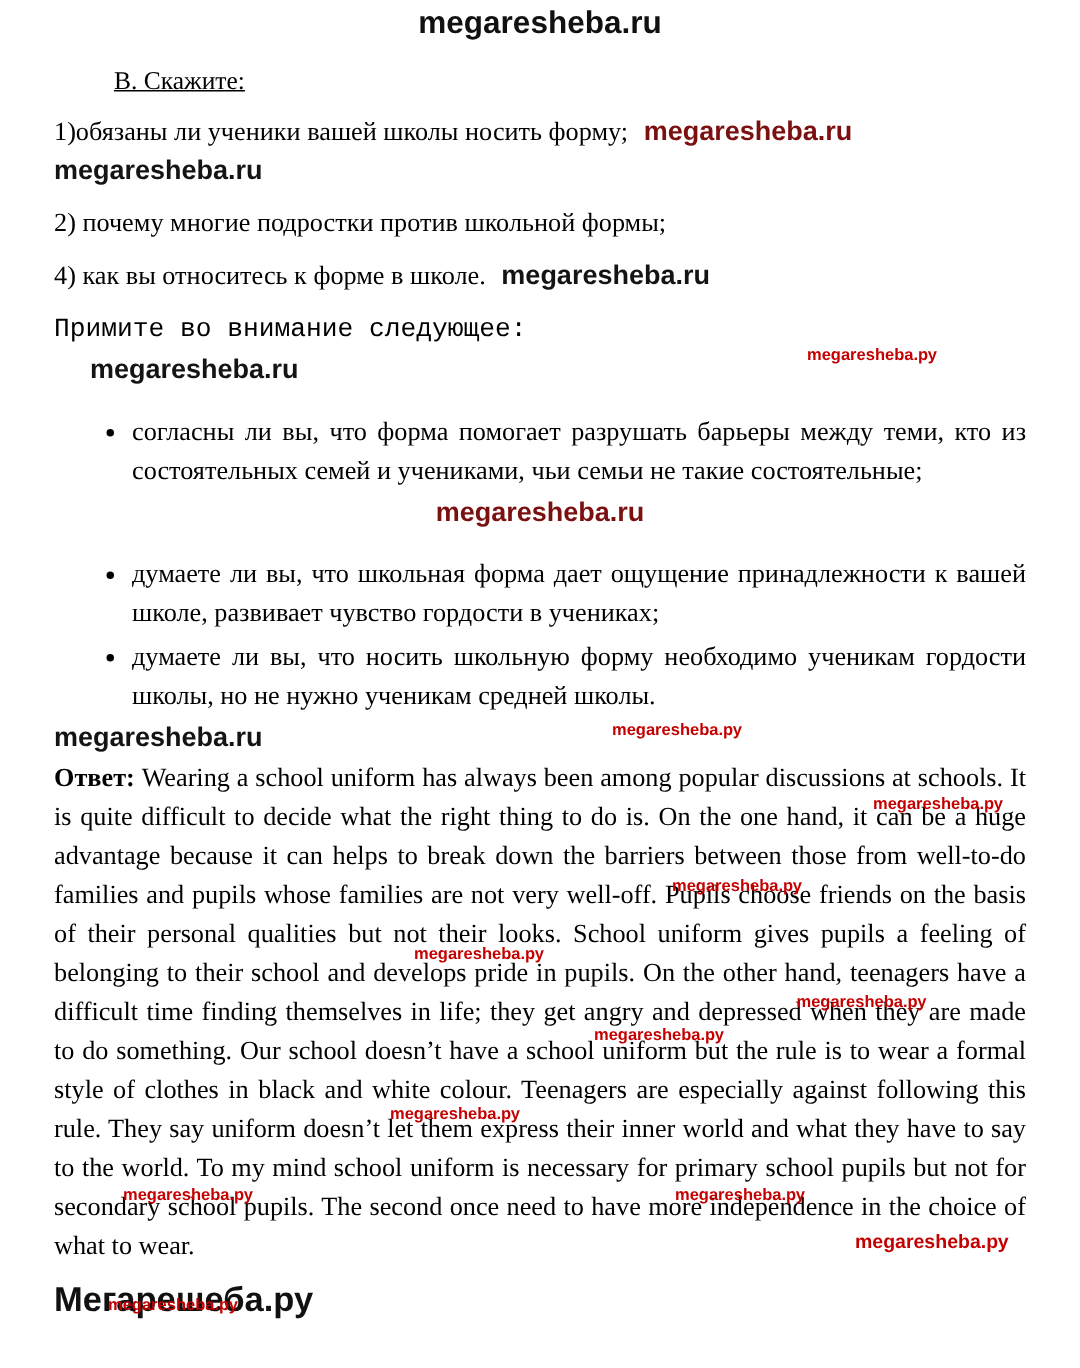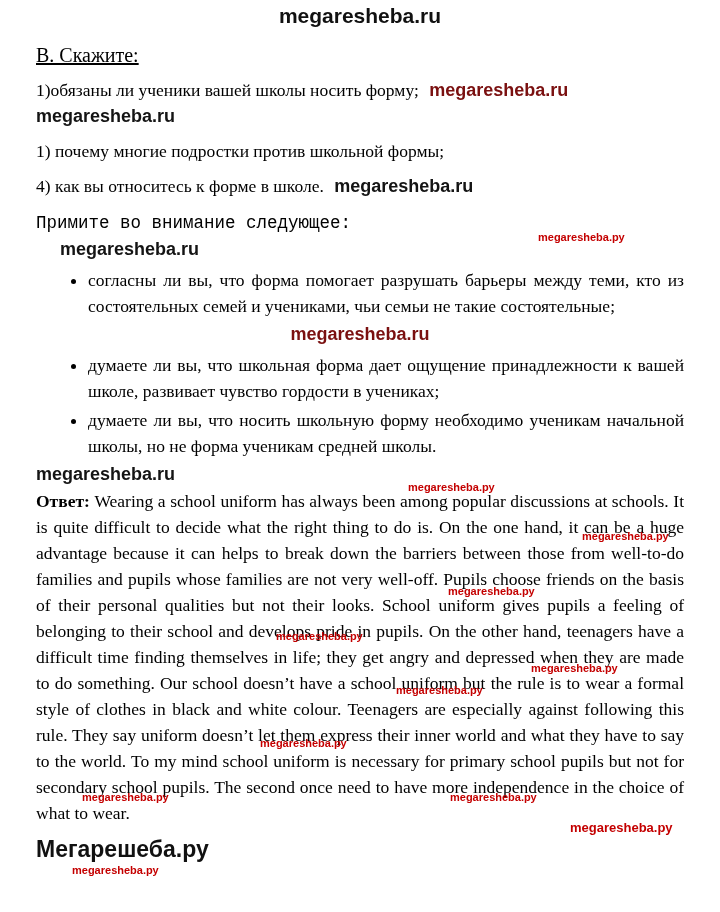--- a/index.html
+++ b/index.html
@@ -9,37 +9,37 @@
     font-family: "Liberation Serif", serif;
     color: #000; overflow: hidden;
   }
   .page { position: relative; width: 720px; height: 912px; padding: 4px 36px 0 36px; background: #fff; }
 
   .site-header {
     text-align: center;
     font-family: "Liberation Sans", sans-serif;
     font-weight: bold; font-size: 21px; color: #111;
   }
-  .task-heading { margin-top: 16px; font-size: 20px; text-decoration: underline; }
+  .task-heading { margin-top: 16px; font-size: 17px; text-decoration: underline; margin-left: 40px; }
   .task-item { margin-top: 11px; font-size: 17.5px; line-height: 24px; }
   .wm-bold {
     font-family: "Liberation Sans", sans-serif;
     font-weight: bold; font-size: 18px; line-height: 24px;
     white-space: nowrap;
   }
   .wm-maroon { color: #7a1010; }
   .wm-black { color: #141414; }
   .wm-inline { margin-left: 6px; display: inline-block; }
   .wm-row { margin-top: 2px; }
   .wm-indent { margin-left: 24px; }
   .wm-center { text-align: center; margin: 2px 0 4px 0; }
 
   .intro { margin-top: 13px; font-size: 17.5px; line-height: 24px; font-family: Liberation Mono, monospace; }
 
-  ul.bullets { list-style: disc; padding-left: 52px; margin-top: 6px; }
+  ul.bullets { list-style: disc; padding-left: 52px; margin-top: 16px; }
   ul.bullets li {
     font-size: 17.5px; line-height: 26px;
     text-align: justify; margin-bottom: 3px;
   }
 
   .answer { margin-top: 2px; font-size: 17.5px; line-height: 26px; text-align: justify; }
   .answer b { font-weight: bold; }
 
   .site-footer {
     margin-top: 10px;
@@ -65,40 +65,40 @@
   <div class="task-heading">В. Скажите:</div>
 
   <p class="task-item">
     <span>1)обязаны ли ученики вашей школы носить форму;</span>
     <span class="wm-bold wm-maroon wm-inline">megaresheba.ru</span>
   </p>
 
   <div class="wm-bold wm-black wm-row">megaresheba.ru</div>
 
 
-  <p class="task-item">1) почему многие подростки против школьной формы;</p>
+  <p class="task-item">2) почему многие подростки против школьной формы;</p>
 
   <p class="task-item">
     <span>4) как вы относитесь к форме в школе.</span>
     <span class="wm-bold wm-black wm-inline">megaresheba.ru</span>
   </p>
 
   <p class="intro">Примите во внимание следующее:</p>
 
   <div class="wm-bold wm-black wm-row wm-indent">megaresheba.ru</div>
 
   <ul class="bullets">
     <li>согласны ли вы, что форма помогает разрушать барьеры между теми, кто из состоятельных семей и учениками, чьи семьи не такие состоятельные;</li>
   </ul>
 
   <div class="wm-bold wm-maroon wm-center">megaresheba.ru</div>
 
   <ul class="bullets">
     <li>думаете ли вы, что школьная форма дает ощущение принадлежности к вашей школе, развивает чувство гордости в учениках;</li>
-    <li>думаете ли вы, что носить школьную форму необходимо ученикам начальной школы, но не форма ученикам средней школы.</li>
+    <li>думаете ли вы, что носить школьную форму необходимо ученикам гордости школы, но не нужно ученикам средней школы.</li>
   </ul>
 
   <div class="wm-bold wm-black wm-row">megaresheba.ru</div>
 
   <p class="answer">
     <b>Ответ:</b>
     <span>Wearing a school uniform has always been among popular discussions at schools. It is quite difficult to decide what the right thing to do is. On the one hand, it can be a huge advantage because it can helps to break down the barriers between those from well-to-do families and pupils whose families are not very well-off. Pupils choose friends on the basis of their personal qualities but not their looks. School uniform gives pupils a feeling of belonging to their school and develops pride in pupils. On the other hand, teenagers have a difficult time finding themselves in life; they get angry and depressed when they are made to do something. Our school doesn’t have a school uniform but the rule is to wear a formal style of clothes in black and white colour. Teenagers are especially against following this rule. They say uniform doesn’t let them express their inner world and what they have to say to the world. To my mind school uniform is necessary for primary school pupils but not for secondary school pupils. The second once need to have more independence in the choice of what to wear.</span>
   </p>
 
   <div class="site-footer">Мегарешеба.ру</div>

